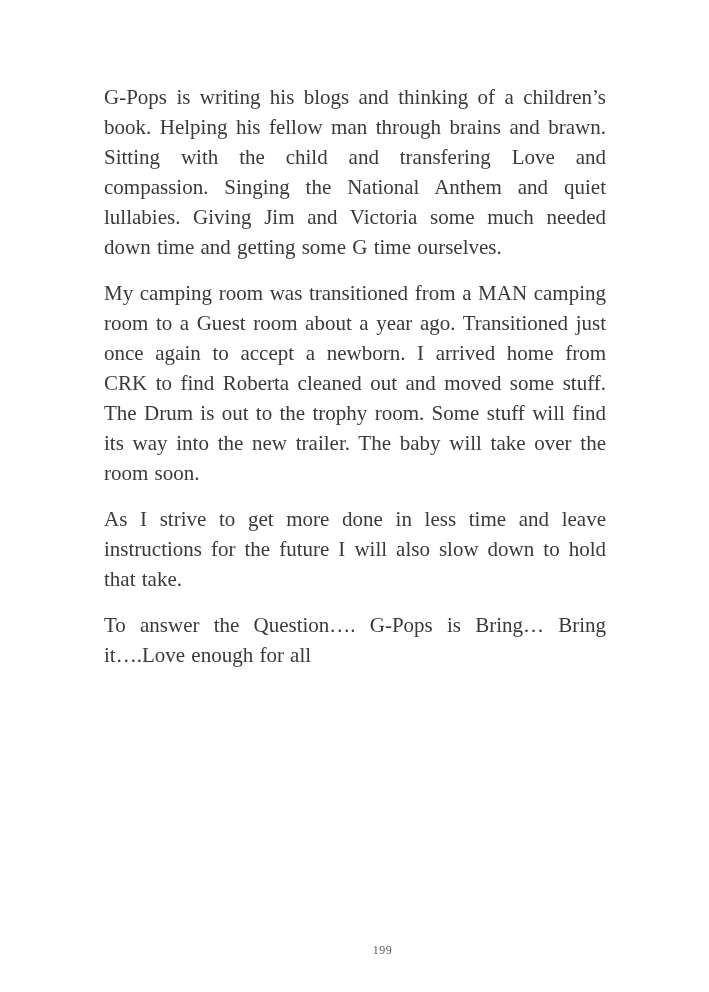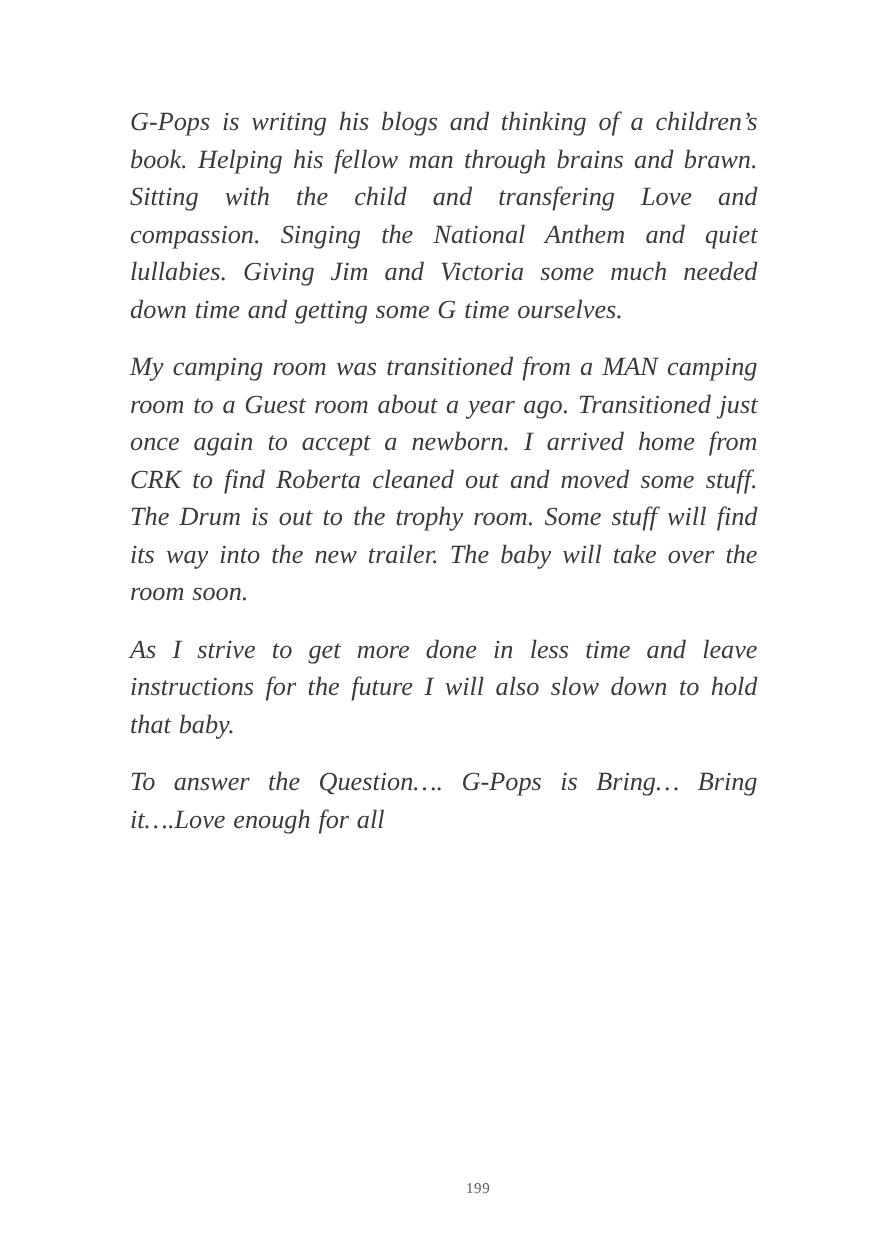--- a/index.html
+++ b/index.html
@@ -15,21 +15,20 @@
       position: absolute;
       inset: 0;
       background: #ffffff;
     }
     .text-block {
       position: absolute;
       left: 104px;
       top: 82px;
       width: 502px;
       color: #3a3a3a;
-      font-style: italic;
     }
     .text-block p {
       font-size: 21px;
       line-height: 30px;
       text-align: justify;
       margin: 0 0 16px 0;
       word-spacing: 1px;
     }
     .page-number {
       position: absolute;
@@ -43,17 +42,17 @@
       margin-left: 28px;
     }
   </style>
 </head>
 <body>
 
 <main class="page">
   <div class="text-block">
     <p>G-Pops is writing his blogs and thinking of a children’s book. Helping his fellow man through brains and brawn. Sitting with the child and transfering Love and compassion. Singing the National Anthem and quiet lullabies. Giving Jim and Victoria some much needed down time and getting some G time ourselves.</p>
     <p>My camping room was transitioned from a MAN camping room to a Guest room about a year ago. Transitioned just once again to accept a newborn. I arrived home from CRK to find Roberta cleaned out and moved some stuff. The Drum is out to the trophy room. Some stuff will find its way into the new trailer. The baby will take over the room soon.</p>
-    <p>As I strive to get more done in less time and leave instructions for the future I will also slow down to hold that baby.</p>
+    <p>As I strive to get more done in less time and leave instructions for the future I will also slow down to hold that take.</p>
     <p>To answer the Question…. G-Pops is Bring… Bring it….Love enough for all</p>
   </div>
   <div class="page-number">199</div>
 </main>
 
 </body></html>

